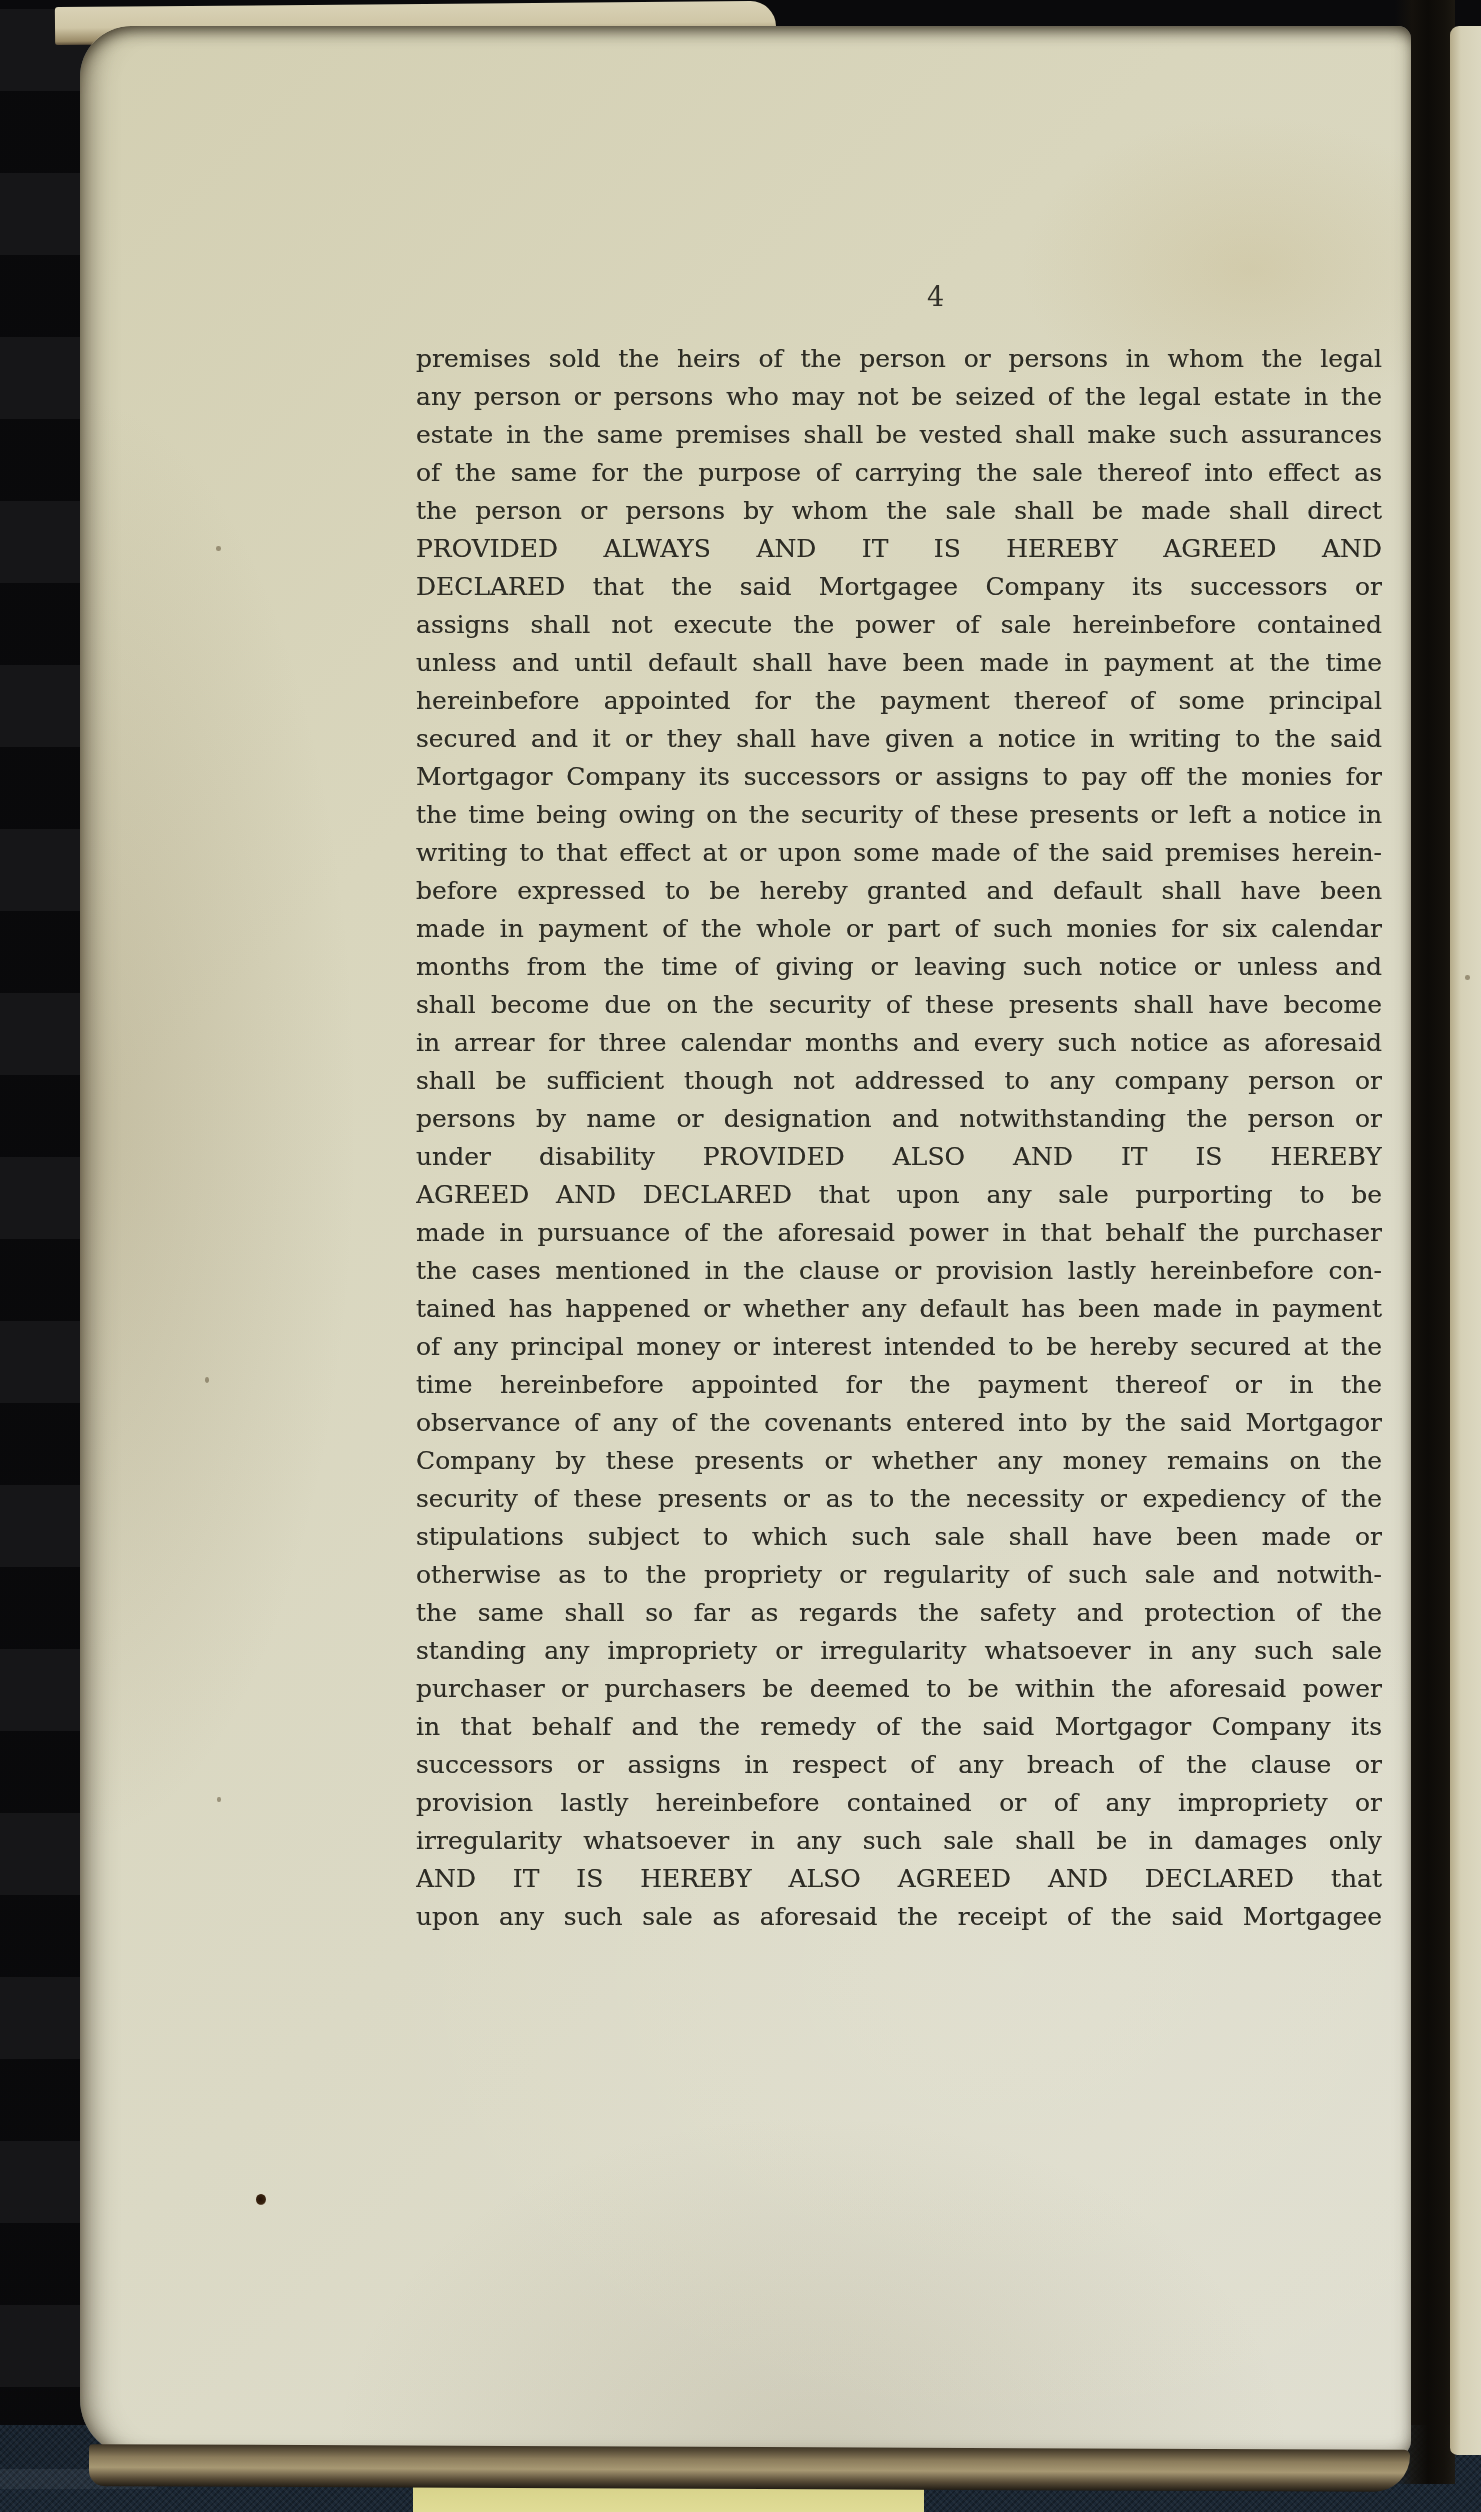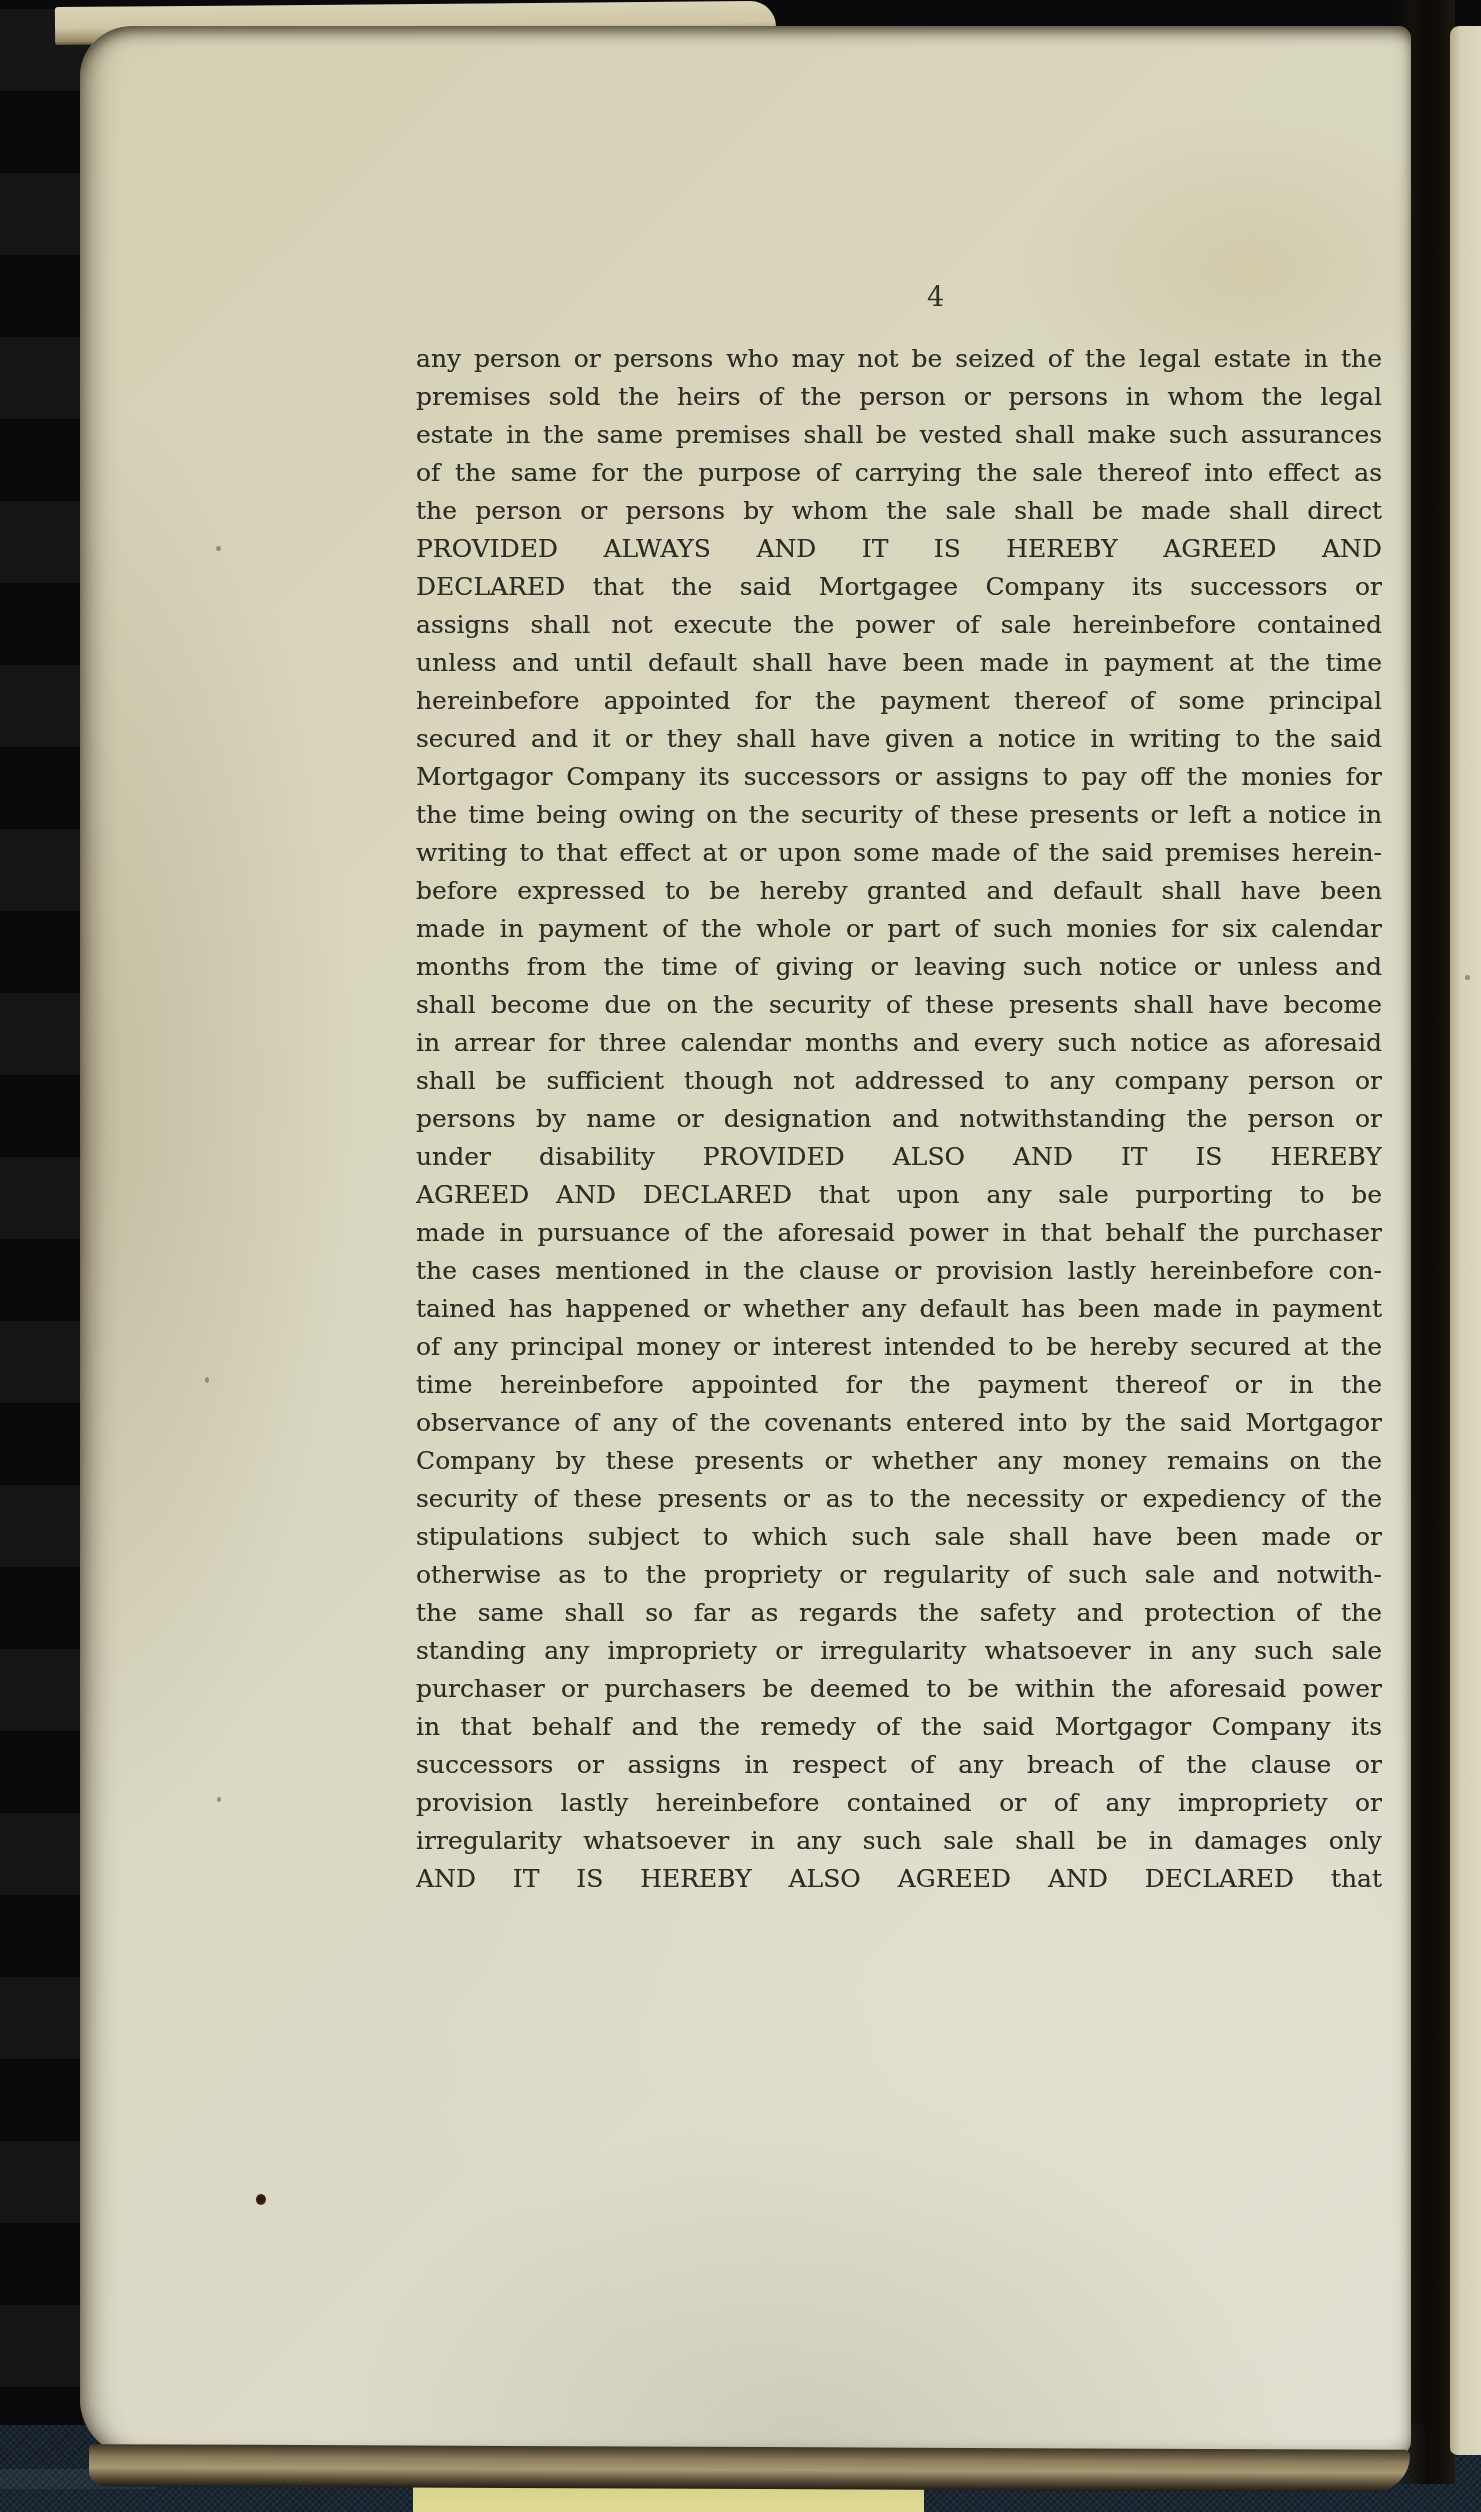--- a/index.html
+++ b/index.html
@@ -121,22 +121,22 @@
 
   <div class="page-bottom-edge"></div>
   <div class="hole-spot"></div>
   <div class="speck" style="left:216px;top:546px;width:4.6px;height:4.6px;"></div>
   <div class="speck" style="left:205px;top:1377px;width:3.7px;height:5.5px;"></div>
   <div class="speck" style="left:217px;top:1797px;width:3.7px;height:4.6px;"></div>
   <div class="speck" style="left:1465px;top:975px;width:4.6px;height:4.6px;"></div>
 
   <div class="page-number">4</div>
   <div class="text-block">
+      <div class="line">premises sold the heirs of the person or persons in whom the legal</div>
       <div class="line">any person or persons who may not be seized of the legal estate in the</div>
-      <div class="line">premises sold the heirs of the person or persons in whom the legal</div>
       <div class="line">estate in the same premises shall be vested shall make such assurances</div>
       <div class="line">of the same for the purpose of carrying the sale thereof into effect as</div>
       <div class="line">the person or persons by whom the sale shall be made shall direct</div>
       <div class="line">PROVIDED ALWAYS AND IT IS HEREBY AGREED AND</div>
       <div class="line">DECLARED that the said Mortgagee Company its successors or</div>
       <div class="line">assigns shall not execute the power of sale hereinbefore contained</div>
       <div class="line">unless and until default shall have been made in payment at the time</div>
       <div class="line">hereinbefore appointed for the payment thereof of some principal</div>
       <div class="line">secured and it or they shall have given a notice in writing to the said</div>
       <div class="line">Mortgagor Company its successors or assigns to pay off the monies for</div>
@@ -162,15 +162,16 @@
       <div class="line">stipulations subject to which such sale shall have been made or</div>
       <div class="line">otherwise as to the propriety or regularity of such sale and notwith-</div>
       <div class="line">the same shall so far as regards the safety and protection of the</div>
       <div class="line">standing any impropriety or irregularity whatsoever in any such sale</div>
       <div class="line">purchaser or purchasers be deemed to be within the aforesaid power</div>
       <div class="line">in that behalf and the remedy of the said Mortgagor Company its</div>
       <div class="line">successors or assigns in respect of any breach of the clause or</div>
       <div class="line">provision lastly hereinbefore contained or of any impropriety or</div>
       <div class="line">irregularity whatsoever in any such sale shall be in damages only</div>
       <div class="line">AND IT IS HEREBY ALSO AGREED AND DECLARED that</div>
+      <div class="line">upon any such sale as aforesaid the receipt of the said Mortgagee</div>
     </div>
 </div>
 
 
 </body></html>

